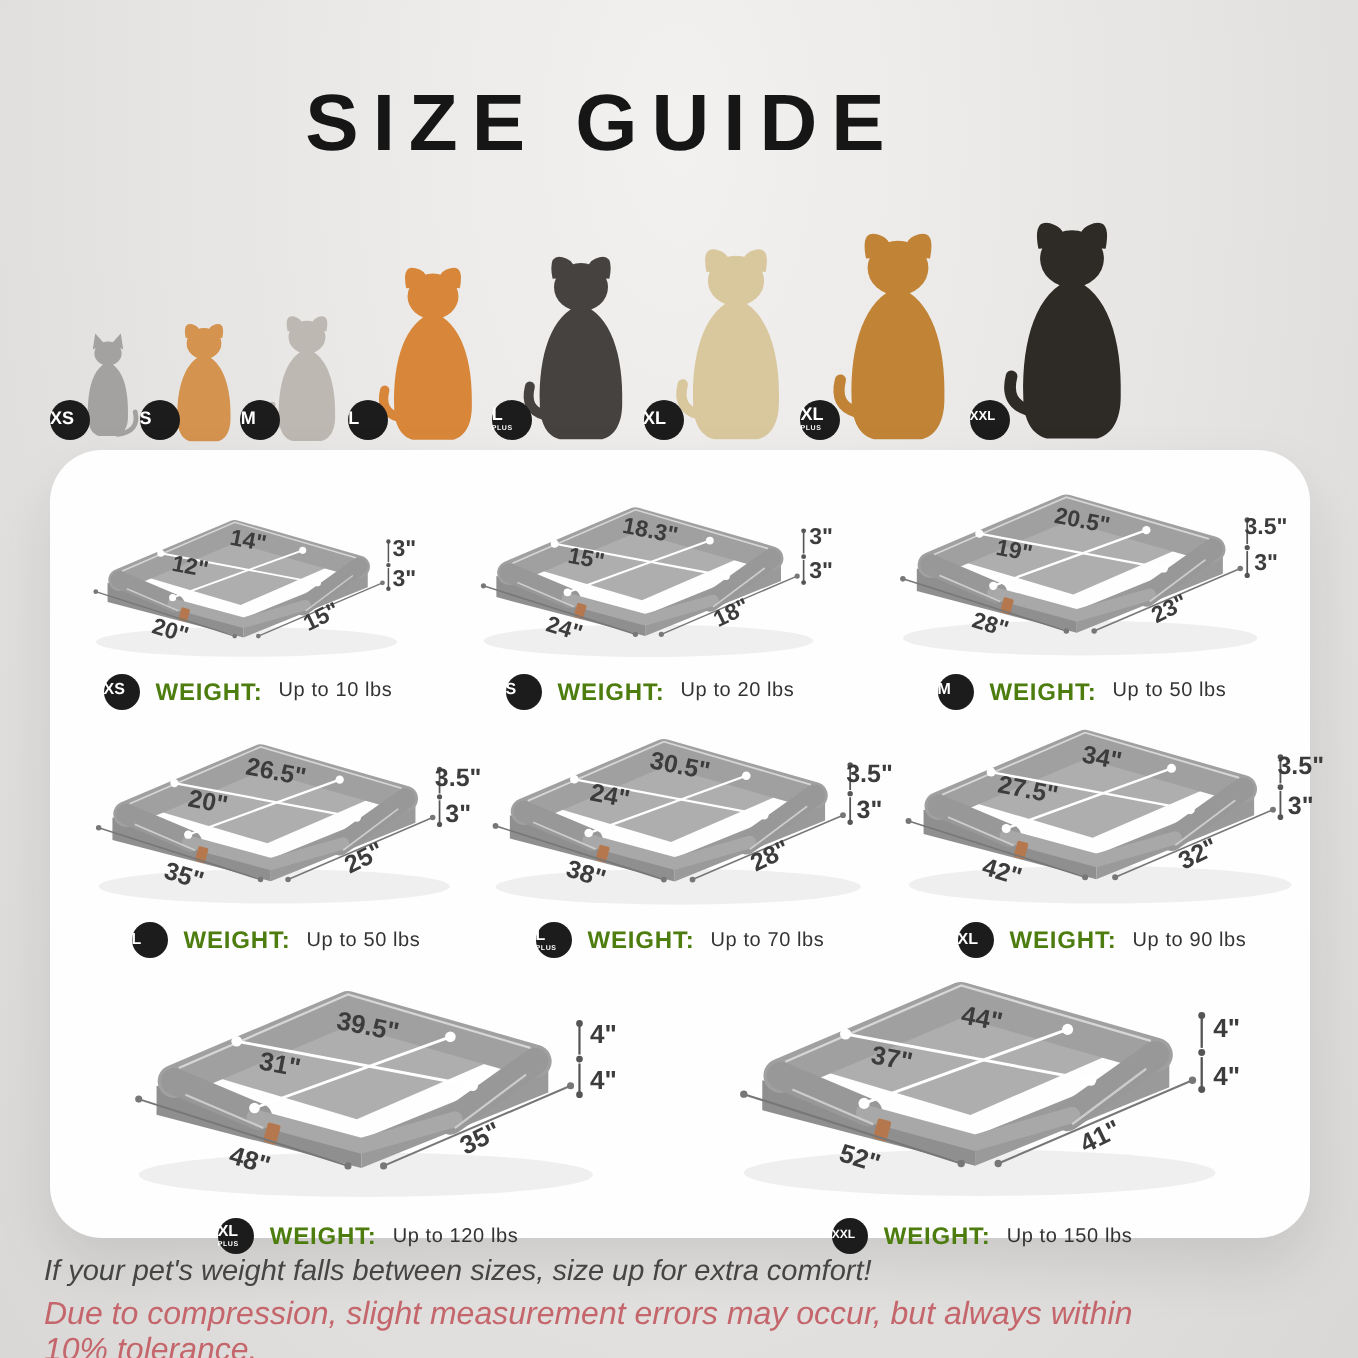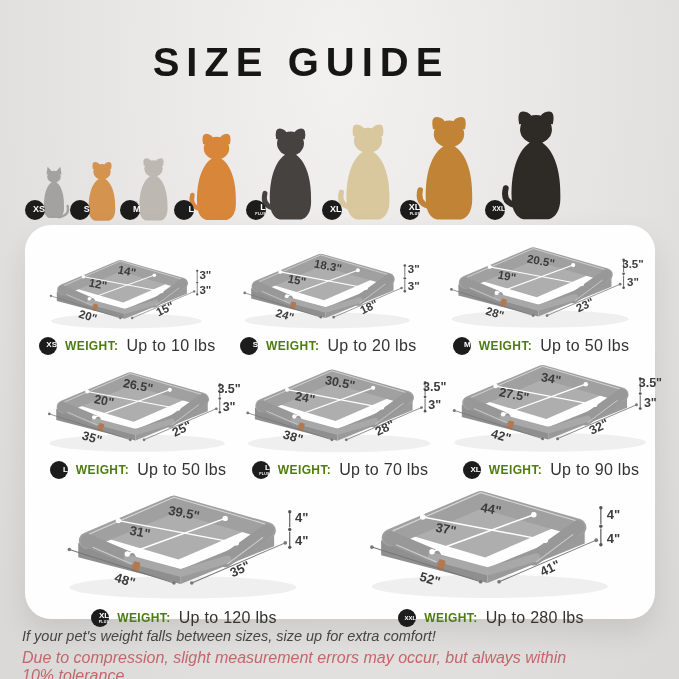--- a/index.html
+++ b/index.html
@@ -29,21 +29,21 @@
   .an3{color:#d8873a;} .an3 svg{height:94px;}
   .an4{color:#46423f;} .an4 svg{height:100px;}
   .an5{color:#d9c79e;} .an5 svg{height:104px;}
   .an6{color:#c18437;} .an6 svg{height:112px;}
   .an7{color:#2e2a26;} .an7 svg{height:118px;}
   .animal .badge{position:absolute;left:-9px;bottom:2px;}
 
   
   .badge{
     width:20px;height:20px;border-radius:50%;background:#1c1c1c;color:#fff;
-    display:flex;flex-direction:column;align-items:flex-end;justify-content:center;
+    display:flex;flex-direction:column;align-items:flex-start;justify-content:center;
     font-weight:bold;line-height:1;flex:0 0 auto;
   }
   .badge .bm{font-size:9px;}
   .badge .bs{font-size:3.5px;letter-spacing:.3px;margin-top:1px;}
   .badge.b3 .bm{font-size:6.5px;}
 
   
   .card{
     position:absolute;left:25px;top:225px;width:630px;height:394px;
     background:#fefefe;border-radius:26px;
@@ -70,21 +70,21 @@
   .dim.h1{left:96%;top:27%;}
   .dim.h2{left:96%;top:46%;}
   .dim.outer-l{left:27%;top:79%;transform:translate(-50%,-50%) rotate(17deg);}
   .dim.outer-w{left:72%;top:70%;transform:translate(-50%,-50%) rotate(-26deg);}
 
   .weight-row{display:flex;align-items:center;gap:8px;margin-top:3px;height:20px;}
   .weight-row .badge{width:18px;height:18px;}
   .weight-row .badge .bm{font-size:8px;}
   .weight-row .badge.b3 .bm{font-size:6px;}
   .w-label{font-size:12px;font-weight:bold;color:#4d7c0f;letter-spacing:.4px;}
-  .w-value{font-size:16px;color:#333;letter-spacing:.3px;text-align:center;}
+  .w-value{font-size:10px;color:#333;letter-spacing:.3px;text-align:center;}
 
   
   .footer{position:absolute;left:22px;top:628px;right:12px;font-style:italic;}
   .footer .line1{font-size:14.5px;color:#454545;margin:0 0 5px 0;}
   .footer .line2{font-size:16px;color:#c4666b;margin:0;}
 
   .defs-holder{position:absolute;width:0;height:0;overflow:hidden;}
 </style>
 </head>
 <body>
@@ -393,21 +393,21 @@
           <span class="dim h2">4"</span>
           <span class="dim outer-l">52"</span>
           <span class="dim outer-w">41"</span>
         </div>
         <div class="weight-row">
           <span class="badge b3">
               <span class="bm">XXL</span>
               <span class="bs"></span>
             </span>
           <span class="w-label">WEIGHT:</span>
-          <span class="w-value">Up to 280 lbs</span>
+          <span class="w-value">Up to 150 lbs</span>
         </div>
       </div>
     </div>
 
   </div>
 
   <div class="footer">
     <p class="line1">If your pet's weight falls between sizes, size up for extra comfort!</p>
     <p class="line2">Due to compression, slight measurement errors may occur, but always within 10% tolerance.</p>
   </div>

